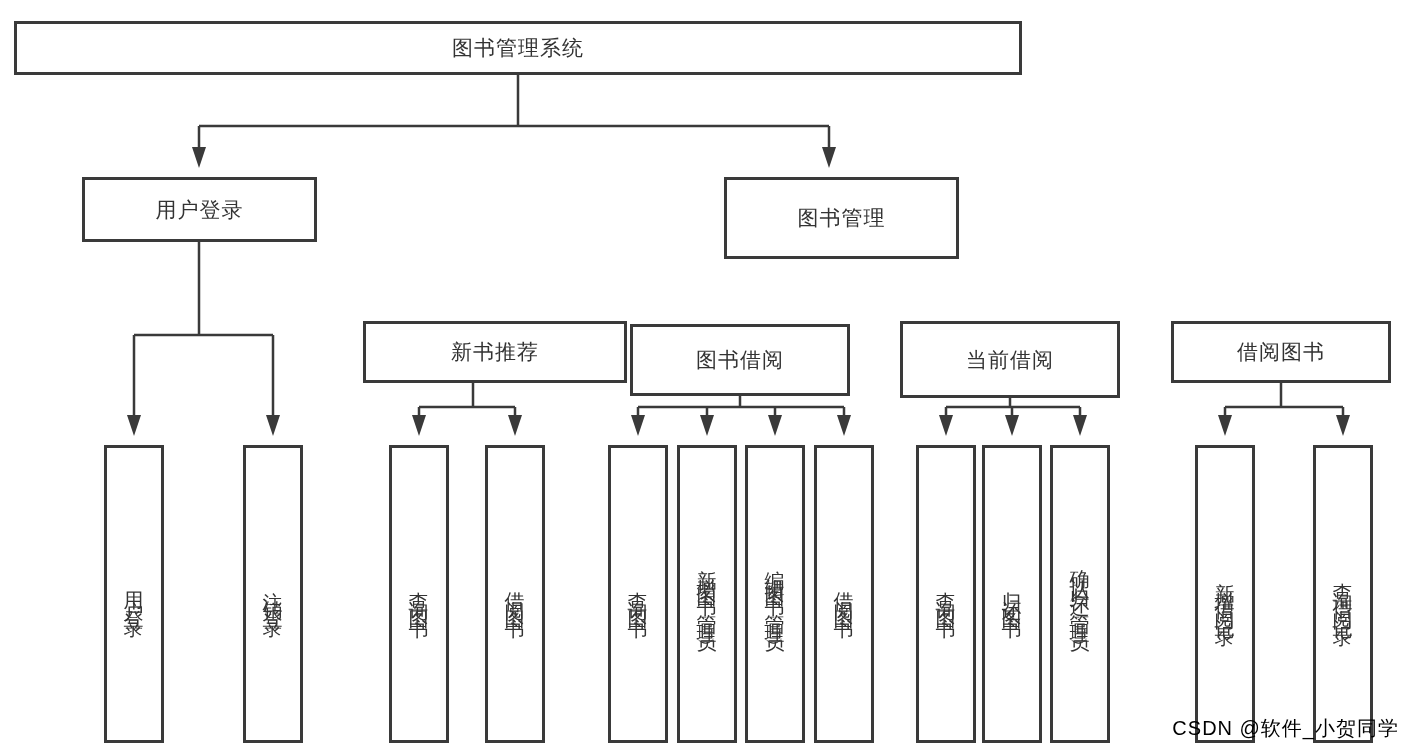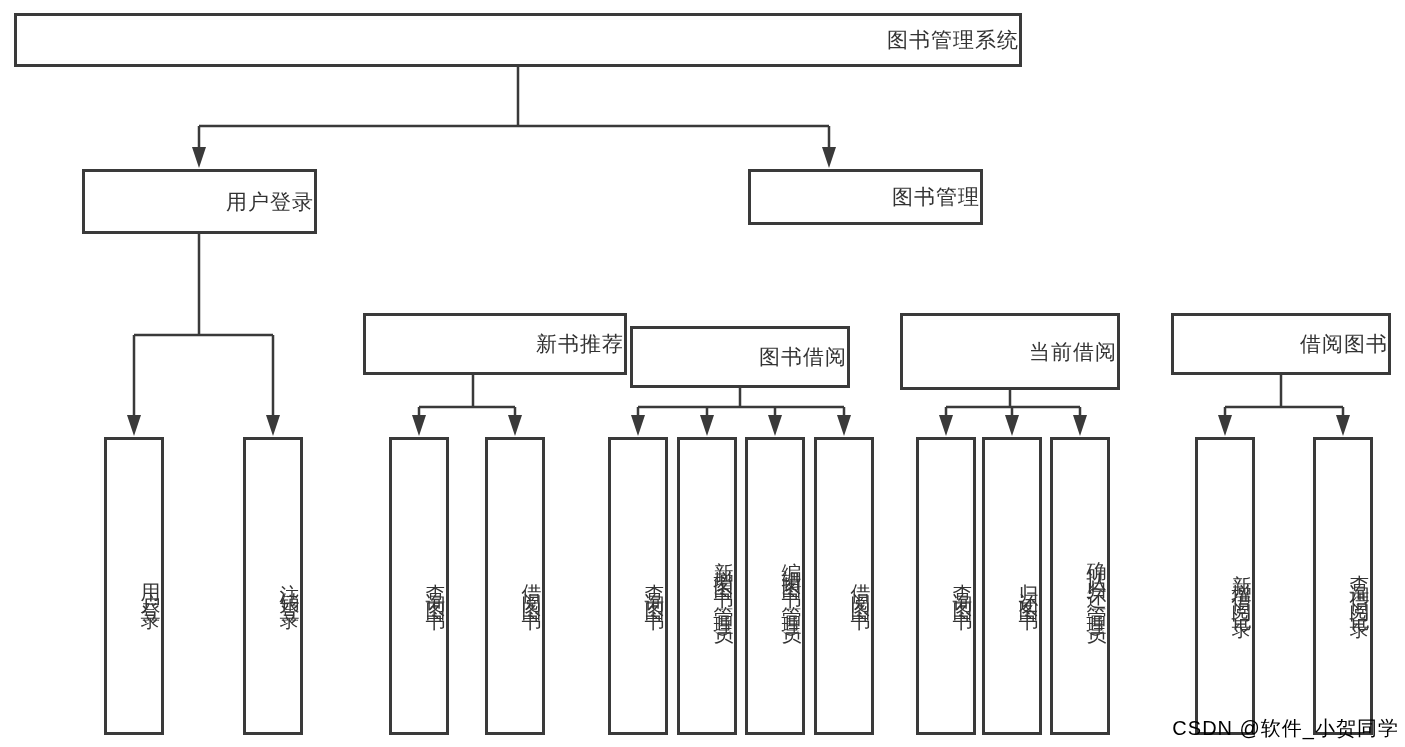--- a/index.html
+++ b/index.html
@@ -11,22 +11,23 @@
     overflow:hidden;
   }
   .connectors { position:absolute; left:0; top:0; width:1405px; height:747px; }
   .box {
     position:absolute;
     box-sizing:border-box;
     border:3px solid #3a3a3a;
     background:#ffffff;
     display:flex;
     align-items:center;
-    justify-content:flex-end;
+    justify-content:center;
     color:#333333;
+    margin-top:8px;
   }
   .hlabel {
     font-size:21px;
     letter-spacing:1px;
     white-space:nowrap;
   }
   .vlabel {
     writing-mode:vertical-rl;
     text-orientation:mixed;
     font-size:20px;
@@ -89,28 +90,28 @@
     </g>
   </svg>
 
   <div class="box" style="left:14px;top:13px;width:1008px;height:54px">
     <span class="hlabel">图书管理系统</span>
   </div>
 
   <div class="box" style="left:82px;top:169px;width:235px;height:65px">
     <span class="hlabel">用户登录</span>
   </div>
-  <div class="box" style="left:748px;top:169px;width:235px;height:56px">
+  <div class="box" style="left:724px;top:169px;width:235px;height:82px">
     <span class="hlabel">图书管理</span>
   </div>
 
   <div class="box" style="left:363px;top:313px;width:264px;height:62px">
     <span class="hlabel">新书推荐</span>
   </div>
-  <div class="box" style="left:630px;top:326px;width:220px;height:62px">
+  <div class="box" style="left:630px;top:316px;width:220px;height:72px">
     <span class="hlabel">图书借阅</span>
   </div>
   <div class="box" style="left:900px;top:313px;width:220px;height:77px">
     <span class="hlabel">当前借阅</span>
   </div>
   <div class="box" style="left:1171px;top:313px;width:220px;height:62px">
     <span class="hlabel">借阅图书</span>
   </div>
 
   <div class="box" style="left:104px;top:437px;width:60px;height:298px">

